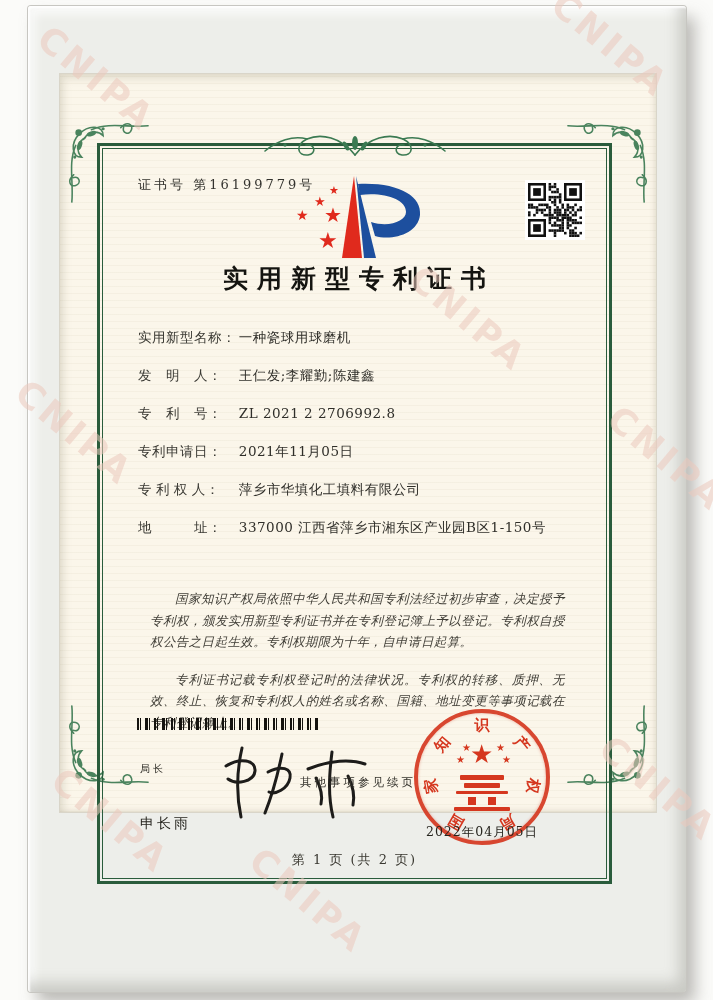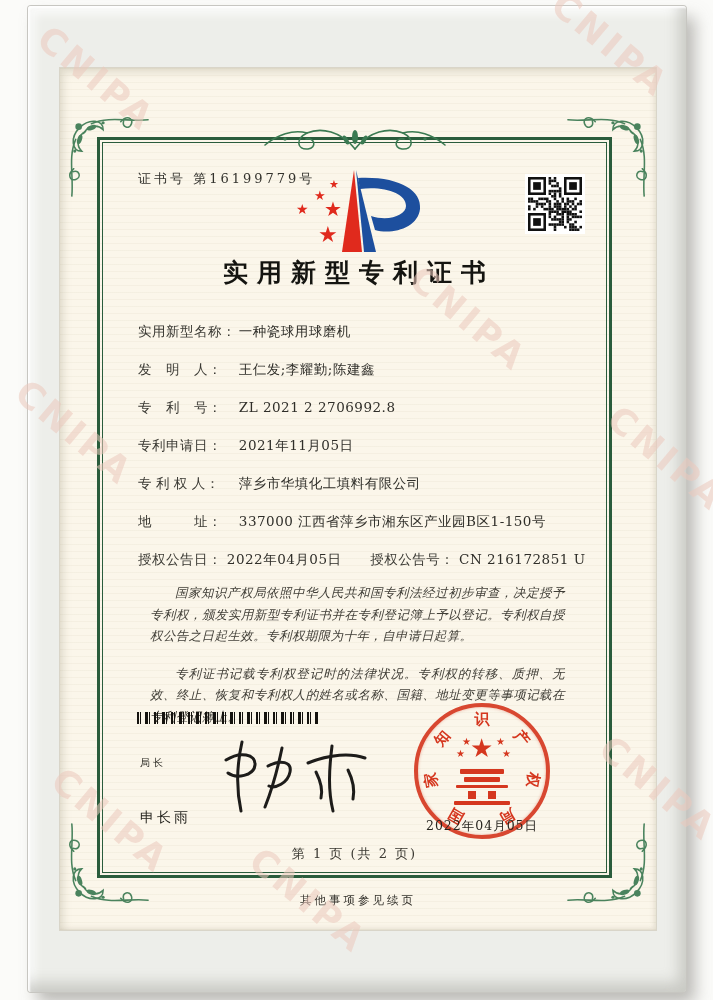--- a/index.html
+++ b/index.html
@@ -4,21 +4,21 @@
 <style>
   html,body{margin:0;padding:0;width:713px;height:1000px;background:#fbfbf9;overflow:hidden;
     font-family:"DejaVu Serif","Liberation Serif",serif;}
   *{box-sizing:border-box;}
 
   
   .frame{position:absolute;left:28px;top:6px;width:658px;height:986px;background:#edeeea;border-radius:3px;
     box-shadow:0 0 0 1px #c7c6c1, 9px 11px 16px rgba(125,124,118,.5),
       inset 2px 2px 2px rgba(255,255,255,.9), inset -7px -9px 14px rgba(145,144,137,.38),
       inset 7px 8px 10px rgba(255,255,255,.75);}
-  .paper{position:absolute;left:32px;top:62px;width:596px;height:862px;background:#fbf6ea;
+  .paper{position:absolute;left:32px;top:68px;width:596px;height:738px;background:#fbf6ea;
     box-shadow:0 0 0 1px #d9d5c9, inset 3px 4px 8px rgba(150,142,120,.28), inset -2px -2px 5px rgba(150,142,120,.15);
     background-image:repeating-linear-gradient(0deg, rgba(190,180,150,.10) 0 1px, transparent 1px 7px);}
 
   
   .wm{position:absolute;z-index:40;font-family:"DejaVu Sans","Liberation Sans",sans-serif;
     font-weight:bold;font-size:36px;letter-spacing:4px;color:#ecc9bd;opacity:.55;
     transform:rotate(40deg);pointer-events:none;white-space:nowrap;}
 
   
   .rule-border{position:absolute;left:37px;top:69px;width:515px;height:741px;border:3px solid #2a5c3c;}
@@ -349,26 +349,20 @@
           <span class="f-value">2021年11月05日</span>
         </div>
         <div class="f-row">
           <span class="f-label">专 利 权 人：</span>
           <span class="f-value">萍乡市华填化工填料有限公司</span>
         </div>
         <div class="f-row">
           <span class="f-label">地　　　址：</span>
           <span class="f-value">337000 江西省萍乡市湘东区产业园B区1-150号</span>
         </div>
-        <div class="f-row">
-          <span>授权公告日：</span>
-          <span class="f-value">2022年04月05日</span>
-          <span class="grant-pair2">授权公告号：</span>
-          <span class="f-value">CN 216172851 U</span>
-        </div>
       </div>
 
       <div class="paras">
         <p>国家知识产权局依照中华人民共和国专利法经过初步审查，决定授予专利权，颁发实用新型专利证书并在专利登记簿上予以登记。专利权自授权公告之日起生效。专利权期限为十年，自申请日起算。</p>
         <p>专利证书记载专利权登记时的法律状况。专利权的转移、质押、无效、终止、恢复和专利权人的姓名或名称、国籍、地址变更等事项记载在专利登记簿上。</p>
       </div>
 
       <div class="barcode"></div>
 
       <div class="signer-title">局长</div>

